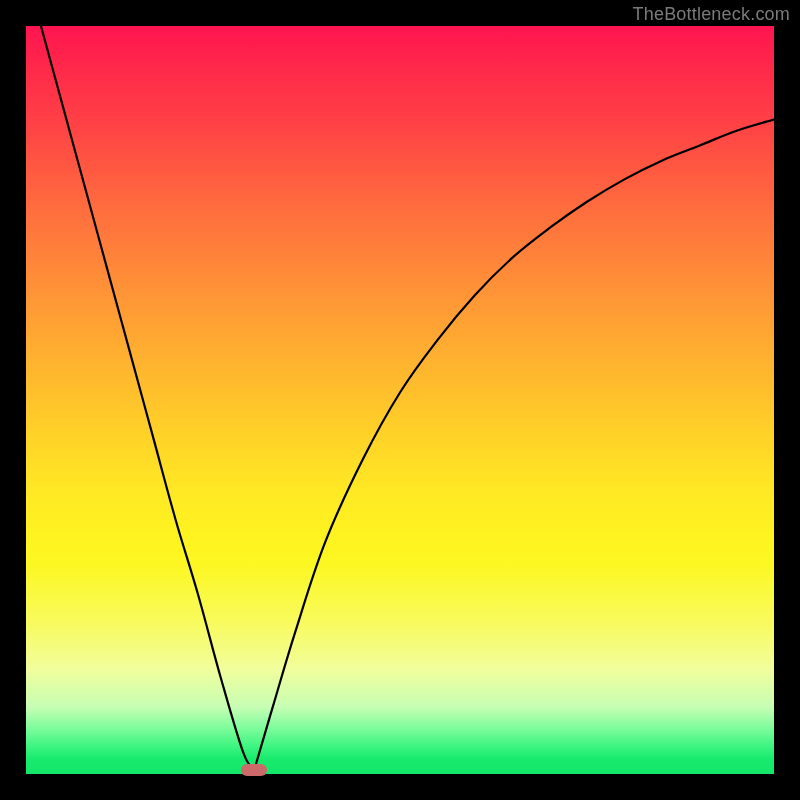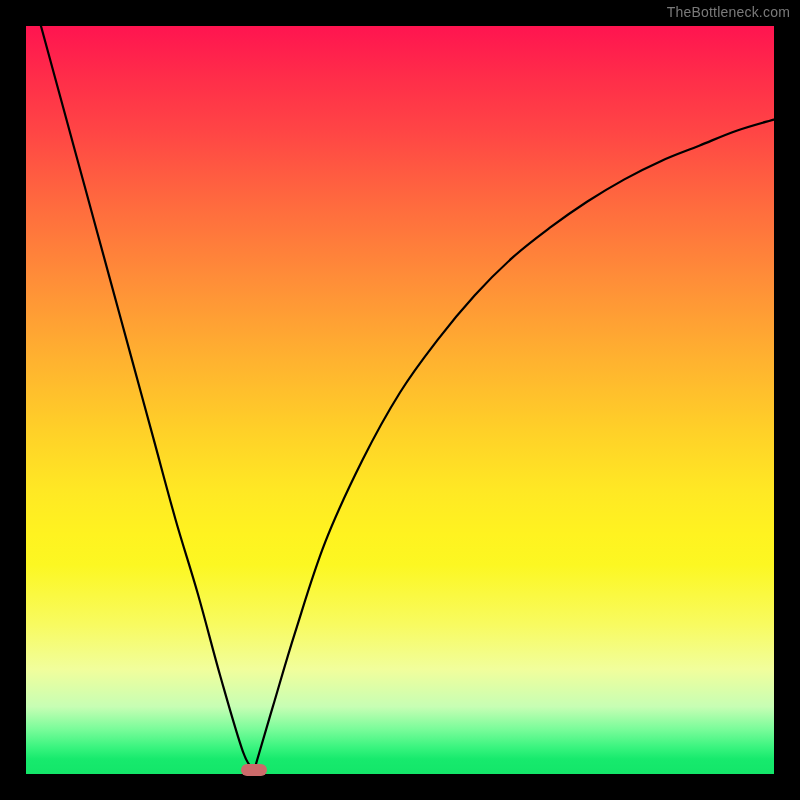--- a/index.html
+++ b/index.html
@@ -42,21 +42,21 @@
       #38f47e 96.5%,
       #17ea6d 98%,
       #13e669 100%
     );
   }
   .watermark {
     position: absolute;
     top: 4px;
     right: 10px;
     color: #7a7a7a;
-    font-size: 14px;
+    font-size: 18px;
     font-weight: 500;
     letter-spacing: 0.2px;
     user-select: none;
   }
   .marker {
     position: absolute;
     width: 26px;
     height: 12px;
     border-radius: 8px;
     transform: translate(-50%, -50%);

